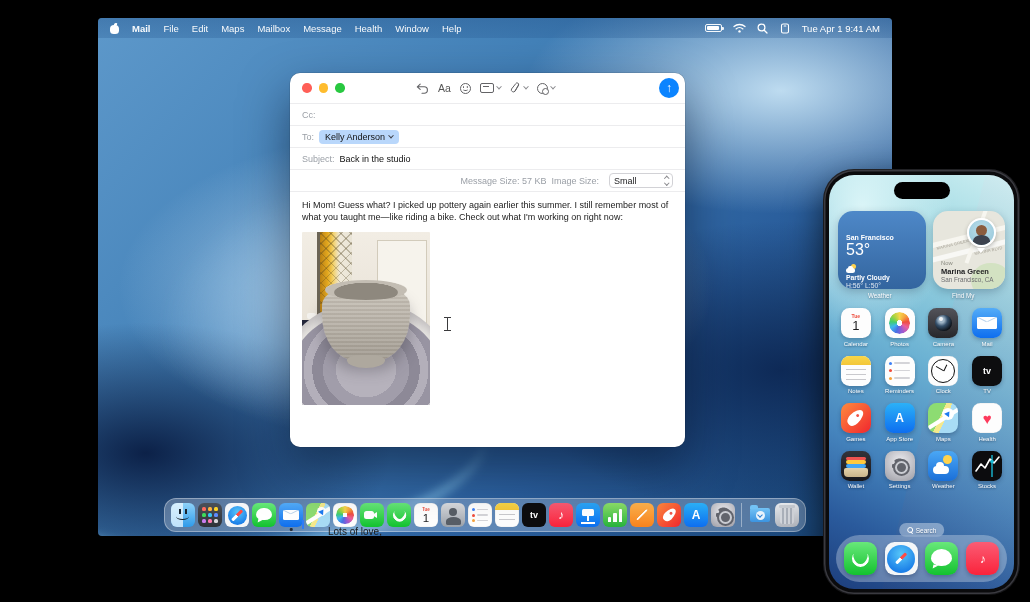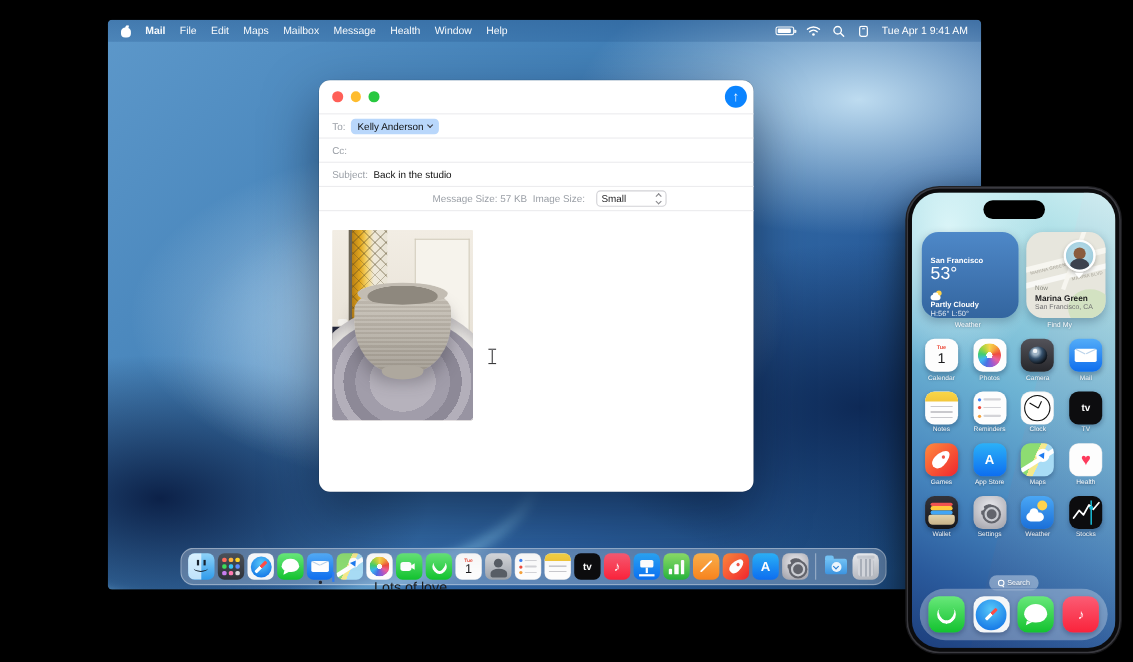--- a/index.html
+++ b/index.html
@@ -71,21 +71,21 @@
   .send { position:absolute; right:6px; top:5px; width:20px; height:20px; border-radius:50%;
     background:#0b84ff; color:#fff; display:flex; align-items:center; justify-content:center;
     font-size:12px; font-weight:bold; cursor:pointer; }
   .fieldbox { border-top:1px solid #ececee; }
   .frow { display:flex; align-items:center; height:22px; padding:0 12px; border-bottom:1px solid #ececee; }
   .flabel { color:#9a9fa6; margin-right:5px; }
   .to-pill { display:flex; align-items:center; gap:4px; background:#b9d7fb; border-radius:4px;
     padding:2px 6px; color:#111; cursor:pointer; }
   .to-pill .chev { border-color:#3c3c43; }
   .fvalue { color:#111; }
-  .size-row { justify-content:center;padding-left:36px; }
+  .size-row { justify-content:flex-end;padding-left:36px; }
   .size-right { display:flex; align-items:center; gap:5px; }
   .popup { display:flex; align-items:center; justify-content:space-between; width:64px; height:15px;
     border:1px solid #d2d2d6; border-radius:4px; background:#fff; padding:0 4px; cursor:pointer; }
   .popup .arrows { display:flex; flex-direction:column; gap:1px; }
   .popup .arrows i { display:block; width:3.5px; height:3.5px; border-right:1.1px solid #8a8a8e;
     border-bottom:1.1px solid #8a8a8e; }
   .popup .arrows i.up { transform:rotate(-135deg); }
   .popup .arrows i.dn { transform:rotate(45deg); }
   .body-area { position:relative; padding:8px 12px; }
   .paragraph { width:382px; font-size:9px; line-height:11.5px; color:#1a1a1a; }
@@ -113,21 +113,21 @@
       repeating-linear-gradient(180deg, rgba(90,80,70,.10) 0 2px, rgba(255,255,255,.06) 2px 4px),
       linear-gradient(180deg,#cdc7bd 0%,#b8b2a8 55%,#a39d93 100%);
     border-radius:46% 46% 40% 40% / 26% 26% 60% 60%;
     box-shadow:0 10px 14px rgba(70,65,75,.35); }
   .ph-bowl::before { content:''; position:absolute; left:3%; right:3%; top:-5px; height:20px; border-radius:50%;
     background:radial-gradient(ellipse at 50% 62%, #8e887e 0 54%, #c3bdb3 56% 72%, #d8d3c9 74% 100%); }
   .ph-bowl::after { content:''; position:absolute; left:28%; right:28%; bottom:-7px; height:13px;
     background:#aea89e; border-radius:40% 40% 50% 50% / 40% 40% 60% 60%; }
 
   .caret { position:absolute; left:12px; width:1.5px; height:9px; background:#2f7cf6; }
-  .closing-line { position:absolute; left:12px; font-size:13px; color:#1a1a1a;padding-left:38px; }
+  .closing-line { position:absolute; left:0; font-size:10px; color:#1a1a1a;padding-left:38px; }
 
   
   .ibeam { position:absolute; left:443px; top:317px; width:8px; height:14px; z-index:40; }
   .ibeam i { position:absolute; background:#3a3a3c; box-shadow:0 0 1px rgba(255,255,255,.8); }
   .ibeam .v { left:3.5px; top:1px; width:1.4px; height:12px; }
   .ibeam .t { left:1px; top:0; width:6.5px; height:1.4px; }
   .ibeam .b { left:1px; bottom:0; width:6.5px; height:1.4px; }
 
   
   .dock { position:absolute; left:66px; bottom:4px; z-index:6; height:34px;
@@ -511,35 +511,56 @@
         </div>
     </div>
 
     <div class="window">
       <div class="titlebar">
         <div class="traffic">
           <span class="light l-red"></span>
           <span class="light l-yel"></span>
           <span class="light l-grn"></span>
         </div>
+        <div class="tb-icons">
+          <svg width="13" height="11" viewBox="0 0 13 11">
+              <path d="M4.2 1.2 1.3 3.8l2.9 2.6M1.6 3.8h6.6a3.2 3.2 0 0 1 0 6.4H6" stroke="#636366" fill="none" stroke-width="1.1" stroke-linecap="round" stroke-linejoin="round"></path>
+            </svg>
+          <span class="aa">Aa</span>
+          <span class="smiley"></span>
+          <span class="tb-group">
+              <span class="hdr-ic"></span>
+              <span class="chev"></span>
+            </span>
+          <span class="tb-group">
+              <svg width="11" height="12" viewBox="0 0 11 12">
+                <path d="M8.6 3.2 5.1 9.1a2.1 2.1 0 0 1-3.6-2.1L5.8 1.6a1.5 1.5 0 0 1 2.6 1.5L5 9" stroke="#636366" fill="none" stroke-width="1" stroke-linecap="round"></path>
+              </svg>
+              <span class="chev"></span>
+            </span>
+          <span class="tb-group">
+              <span class="cam-ic"></span>
+              <span class="chev"></span>
+            </span>
+        </div>
         <div class="send">
             <span>↑</span>
           </div>
       </div>
 
       <div class="fieldbox">
+        <div class="frow">
+          <span class="flabel">Cc:</span>
+        </div>
         <div class="frow">
           <span class="flabel">To:</span>
           <span class="to-pill">
               <span>Kelly Anderson</span>
               <span class="chev"></span>
             </span>
-        </div>
-        <div class="frow">
-          <span class="flabel">Cc:</span>
         </div>
         <div class="frow">
           <span class="flabel">Subject:</span>
           <span class="fvalue">Back in the studio</span>
         </div>
         <div class="frow size-row">
           <span class="flabel">Message Size: 57 KB</span>
           <span class="size-right">
             <span class="flabel">Image Size:</span>
             <span class="popup">
@@ -547,20 +568,21 @@
                 <span class="arrows">
                   <i class="up"></i>
                   <i class="dn"></i>
                 </span>
               </span>
           </span>
         </div>
       </div>
 
       <div class="body-area">
+        <div class="paragraph">Hi Mom! Guess what? I picked up pottery again earlier this summer. I still remember most of what you taught me—like riding a bike. Check out what I'm working on right now:</div>
         <div class="photo">
           <div class="ph-window"></div>
           <div class="ph-door"></div>
           <div class="ph-mantle"></div>
           <div class="ph-pan"></div>
           <div class="ph-wheel"></div>
           <div class="ph-bowl"></div>
         </div>
         <div class="caret" style="top:328px;"></div>
         <div class="closing-line" style="top:334px;">Lots of love,</div>

